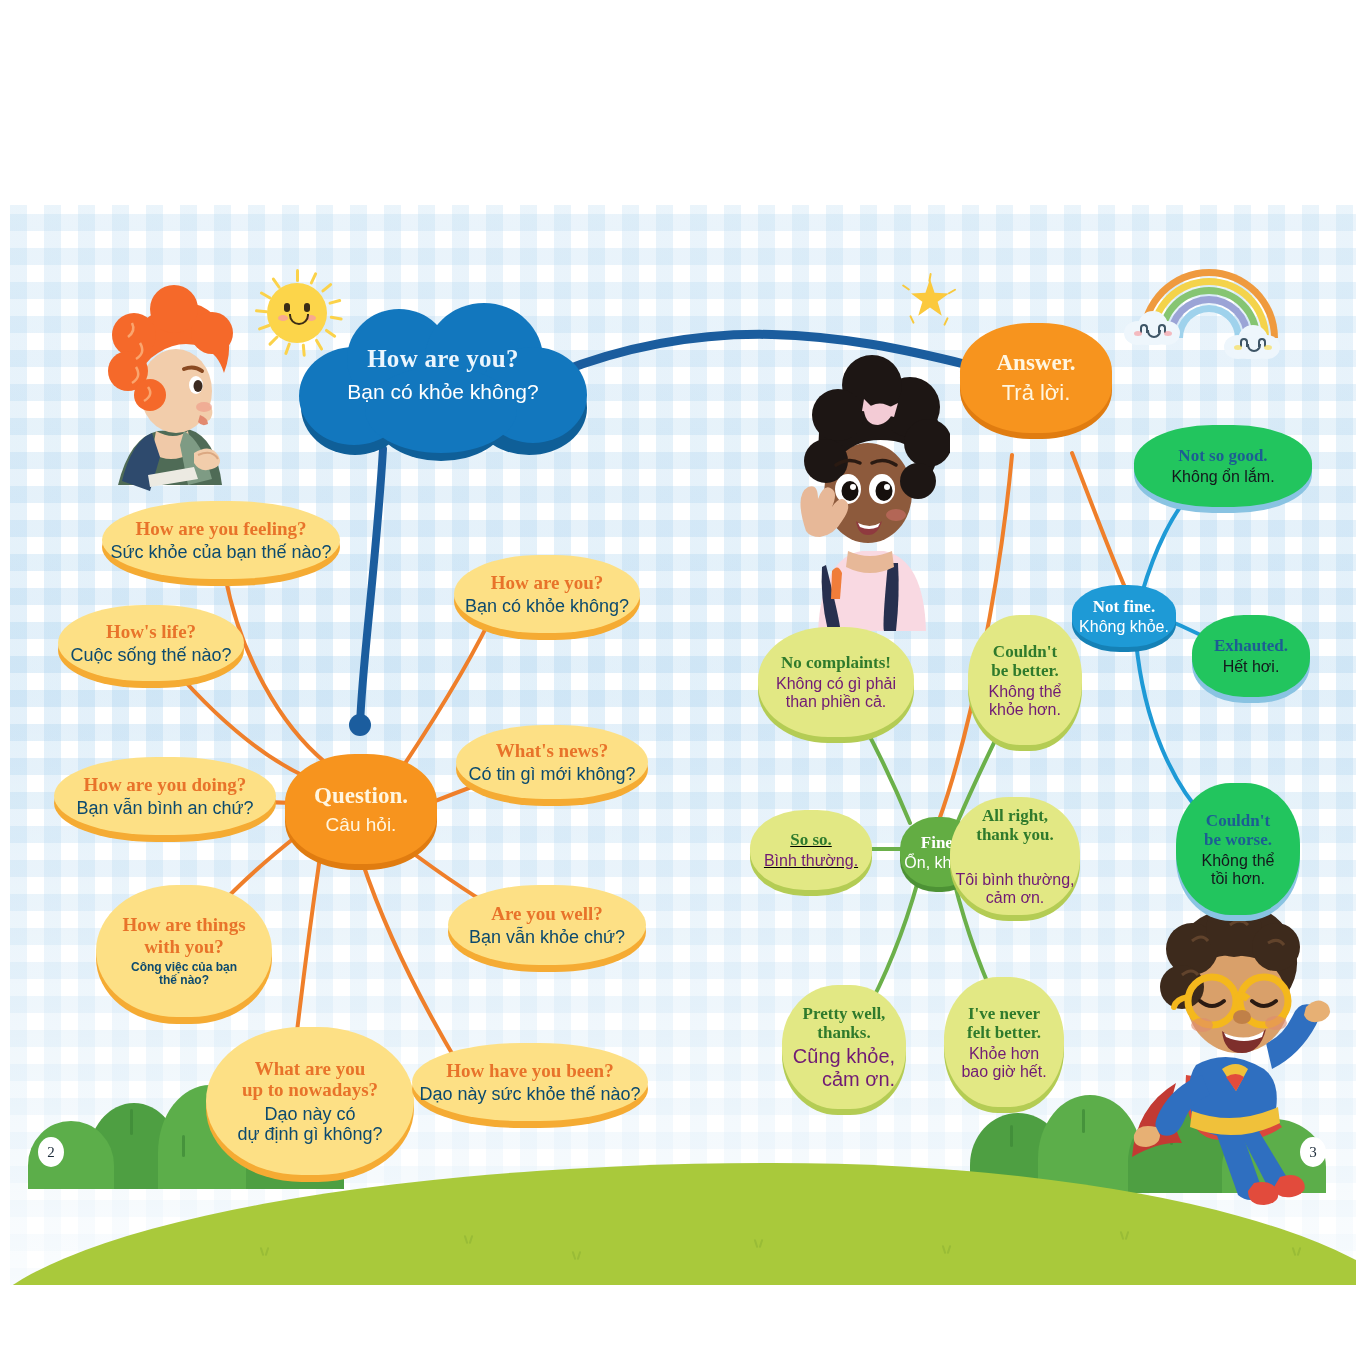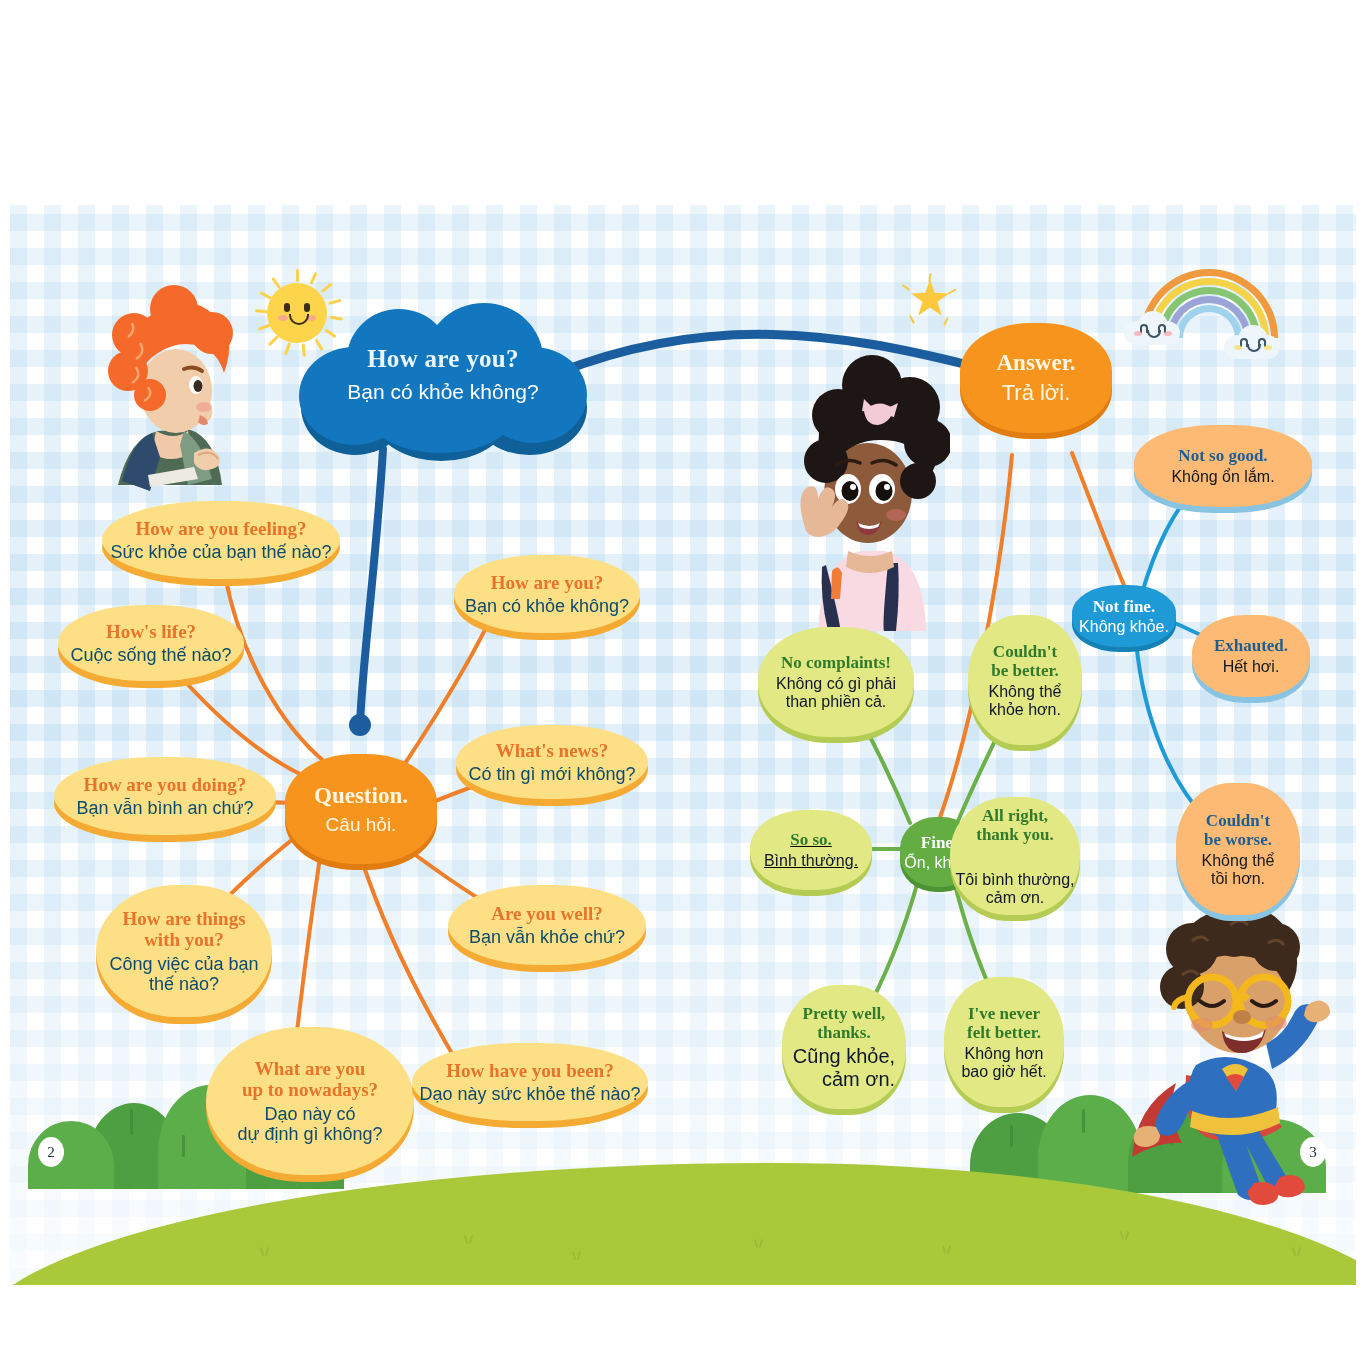--- a/index.html
+++ b/index.html
@@ -52,28 +52,28 @@
   .q .vi{color:#0c4a6e;}
 
   
   .hub{background:#f7941e;border-radius:46%/44%;box-shadow:0 6px 0 0 #e07c10;}
   .hub .en{color:#fff6e0;}
   .hub .vi{color:#fff6e0;}
 
   
   .g{background:#e2e884;border-radius:45%/48%;box-shadow:0 6px 0 0 #b4cc54;}
   .g .en{color:#2f7a2c;}
-  .g .vi{color:#0f172a;}
+  .g .vi{color:#701a75;}
 
   
   .ghub{background:#63ad43;border-radius:46%/45%;box-shadow:0 5px 0 0 #4d9235;}
   .ghub .en,.ghub .vi{color:#ffffff;}
 
   
-  .b{background:#fdba74;border-radius:44%/47%;box-shadow:0 6px 0 0 #89c3e2;}
+  .b{background:#22c55e;border-radius:44%/47%;box-shadow:0 6px 0 0 #89c3e2;}
   .b .en{color:#1c5d93;}
   .b .vi{color:#14181c;}
 
   
   .bhub{background:#1e9ad6;border-radius:46%/45%;box-shadow:0 5px 0 0 #1581b6;}
   .bhub .en,.bhub .vi{color:#ffffff;}
 
   
   #cloud{position:absolute;left:283px;top:98px;width:300px;height:160px;}
   #cloud .lobe{position:absolute;background:#1277be;border-radius:50%;}
@@ -391,21 +391,21 @@
     </div>
 
     <div class="node q" style="left:44px; top:552px; width:222px; height:78px;">
       <div class="en" style="font-size:19px;">How are you doing?</div>
       <div class="vi" style="font-size:18px;margin-top:3px;">Bạn vẫn bình an chứ?</div>
     </div>
 
     <div class="node q" style="left:86px; top:680px; width:176px; height:132px;">
       <div class="en pre" style="font-size:19px;white-space:pre-line;">How are things
 with you?</div>
-      <div class="vi" style="font-size:18px;margin-top:4px;white-space:pre-line;">Công việc của bạn
+      <div class="vi" style="font-size:12px;margin-top:4px;white-space:pre-line;font-weight:bold;">Công việc của bạn
 thế nào?</div>
     </div>
 
     <div class="node q" style="left:196px; top:822px; width:208px; height:148px;">
       <div class="en" style="font-size:19px;white-space:pre-line;">What are you
 up to nowadays?</div>
       <div class="vi" style="font-size:18px;margin-top:4px;white-space:pre-line;">Dạo này có
 dự định gì không?</div>
     </div>
 
@@ -467,21 +467,21 @@
     <div class="node g" style="left:772px; top:780px; width:124px; height:124px;">
       <div class="en" style="font-size:17px;white-space:pre-line;">Pretty well,
 thanks.</div>
       <div class="vi" style="font-size:20px;margin-top:3px;white-space:pre-line;text-align:right;">Cũng khỏe,
 cảm ơn.</div>
     </div>
 
     <div class="node g" style="left:934px; top:772px; width:120px; height:130px;">
       <div class="en" style="font-size:17px;white-space:pre-line;">I've never
 felt better.</div>
-      <div class="vi" style="font-size:16px;margin-top:3px;white-space:pre-line;">Không hơn
+      <div class="vi" style="font-size:16px;margin-top:3px;white-space:pre-line;">Khỏe hơn
 bao giờ hết.</div>
     </div>
 
     <div class="node bhub" style="left:1062px; top:380px; width:104px; height:62px;">
       <div class="en" style="font-size:17px;">Not fine.</div>
       <div class="vi" style="font-size:16px;margin-top:2px;">Không khỏe.</div>
     </div>
 
     <div class="node b" style="left:1124px; top:220px; width:178px; height:82px;">
       <div class="en" style="font-size:17px;">Not so good.</div>

